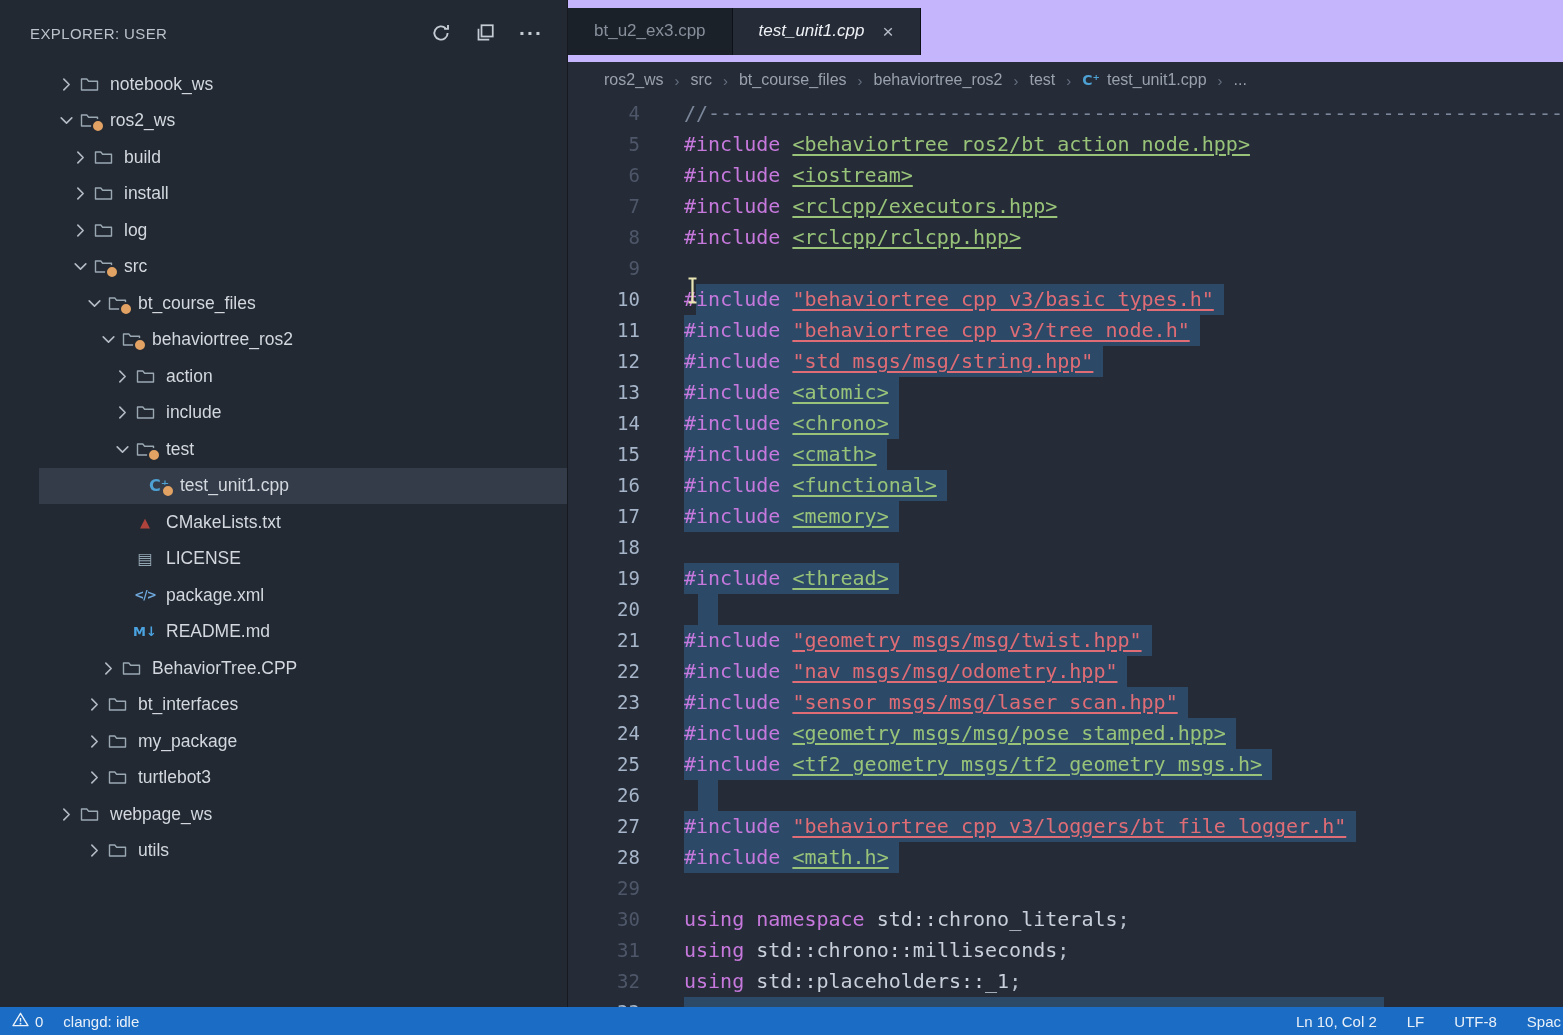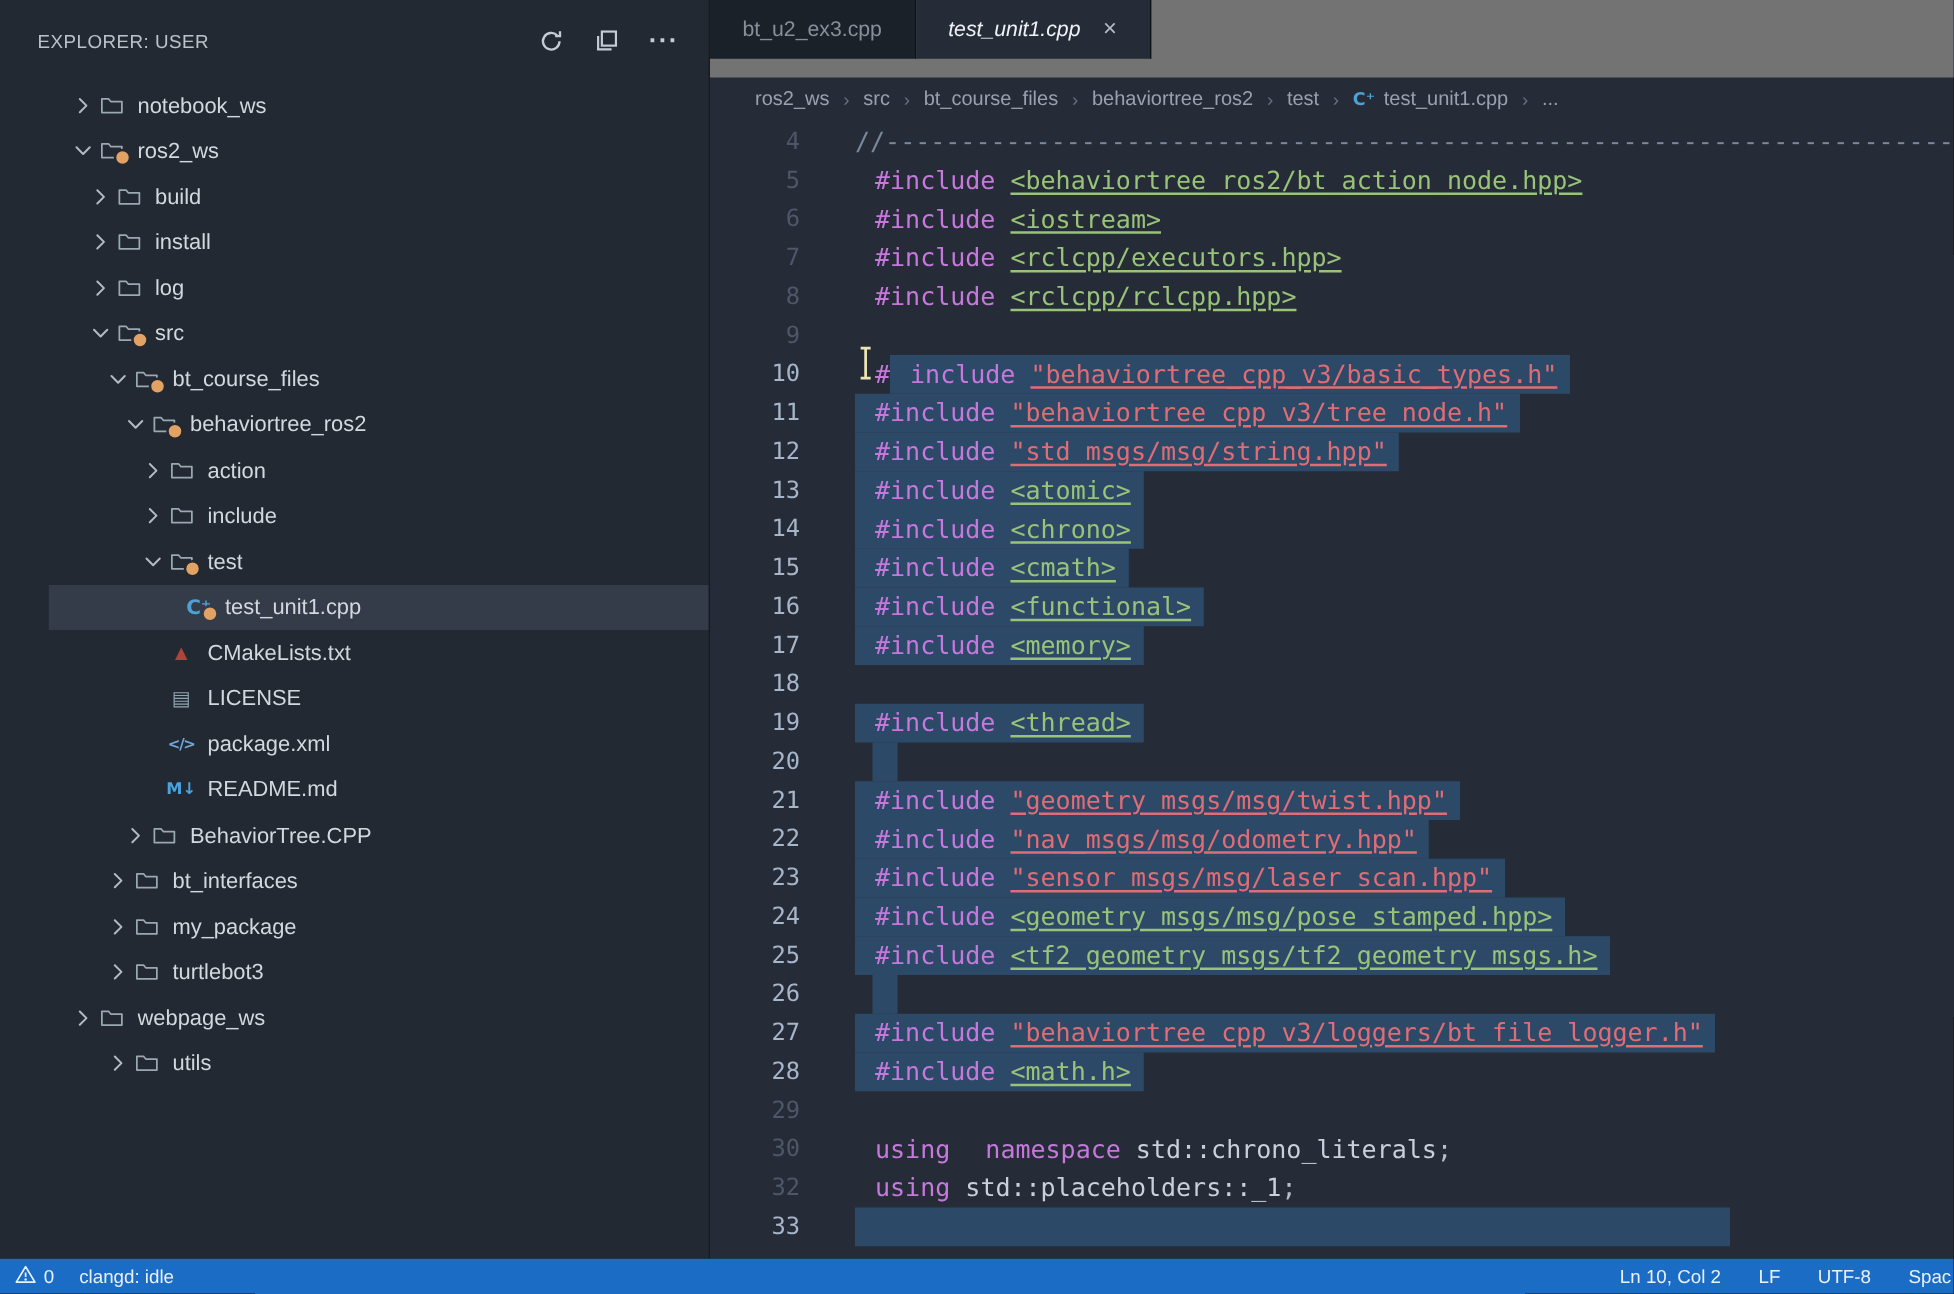--- a/index.html
+++ b/index.html
@@ -34,21 +34,21 @@
   .fic{font-family:"DejaVu Sans",sans-serif;font-weight:bold;line-height:1;}
   .fic.cpp{color:#4ea1d3;font-size:16px;}
   .fic.cmake{color:#b0433c;font-size:13px;}
   .fic.license{color:#8fa3b0;font-weight:normal;font-size:16px;}
   .fic.xml{color:#6fa8dc;font-size:12px;letter-spacing:-1px;}
   .fic.md{color:#4aa3e0;font-size:13px;}
   .fic.small{font-size:14px;margin-right:7px;}
 
   
   .editor-area{flex:1;min-width:0;display:flex;flex-direction:column;background:#262c37;}
-  .tabbar{height:62px;flex:none;background:#737373;display:flex;align-items:flex-start;}
+  .tabbar{height:62px;flex:none;background:#c4b5fd;display:flex;align-items:center;}
   .tab{height:47px;display:flex;align-items:center;padding:0 26px;font-size:17px;
        background:#1b2129;color:#878f9b;border-right:1px solid #0d1016;cursor:pointer;}
   .tab.active{background:#262c37;color:#eef1f5;font-style:italic;}
   .tclose{margin-left:18px;font-style:normal;color:#b6bdc8;font-size:19px;line-height:1;}
 
   .breadcrumb{height:36px;flex:none;display:flex;align-items:center;padding-left:36px;
               font-size:16px;color:#99a1ae;gap:11px;white-space:nowrap;}
   .bsep{color:#667082;font-size:15px;}
   .bitem{display:flex;align-items:center;cursor:pointer;}
 
@@ -58,21 +58,21 @@
   .cline{display:flex;height:31px;line-height:31px;white-space:pre;}
   .gut{width:72px;flex:none;text-align:right;color:#4e5769;font-size:19px;}
   .gut.on{color:#a6b5c9;}
   .ltext{margin-left:44px;line-height:31px;}
   .sel{display:inline-block;height:31px;line-height:31px;background:#2c4a68;
        padding-right:10px;vertical-align:top;}
   .sel.stub{width:20px;margin-left:14px;padding:0;}
   .sel.wide{width:700px;padding:0;}
   .tk-p{color:#b6bfcc;}
   .tk-w{color:#c8d0dc;}
-  .tk-k{color:#c678dd;margin-left:16px;}
+  .tk-k{color:#c678dd;}
   .tk-g{color:#98c379;text-decoration:underline;text-underline-offset:3px;}
   .tk-s{color:#e06c75;text-decoration:underline;text-underline-offset:3px;}
   .tk-c{color:#7b879a;}
 
   .ibeam{position:absolute;left:117px;top:178px;z-index:40;}
 
   
   .statusbar{position:absolute;left:0;bottom:0;width:1563px;height:28px;background:#1a6cc4;
              color:#eaf0f8;display:flex;align-items:center;font-size:15px;
              padding:0 2px 0 12px;box-sizing:border-box;}
@@ -455,20 +455,21 @@
           <div class="cline"><span class="gut on">21</span><span class="ltext"><span class="sel"><span class="tk-k">#include</span><span class="tk-p"> </span><span class="tk-s">"geometry_msgs/msg/twist.hpp"</span></span></span></div>
           <div class="cline"><span class="gut on">22</span><span class="ltext"><span class="sel"><span class="tk-k">#include</span><span class="tk-p"> </span><span class="tk-s">"nav_msgs/msg/odometry.hpp"</span></span></span></div>
           <div class="cline"><span class="gut on">23</span><span class="ltext"><span class="sel"><span class="tk-k">#include</span><span class="tk-p"> </span><span class="tk-s">"sensor_msgs/msg/laser_scan.hpp"</span></span></span></div>
           <div class="cline"><span class="gut on">24</span><span class="ltext"><span class="sel"><span class="tk-k">#include</span><span class="tk-p"> </span><span class="tk-g">&lt;geometry_msgs/msg/pose_stamped.hpp&gt;</span></span></span></div>
           <div class="cline"><span class="gut on">25</span><span class="ltext"><span class="sel"><span class="tk-k">#include</span><span class="tk-p"> </span><span class="tk-g">&lt;tf2_geometry_msgs/tf2_geometry_msgs.h&gt;</span></span></span></div>
           <div class="cline"><span class="gut on">26</span><span class="ltext"><span class="sel stub"></span></span></div>
           <div class="cline"><span class="gut on">27</span><span class="ltext"><span class="sel"><span class="tk-k">#include</span><span class="tk-p"> </span><span class="tk-s">"behaviortree_cpp_v3/loggers/bt_file_logger.h"</span></span></span></div>
           <div class="cline"><span class="gut on">28</span><span class="ltext"><span class="sel"><span class="tk-k">#include</span><span class="tk-p"> </span><span class="tk-g">&lt;math.h&gt;</span></span></span></div>
           <div class="cline"><span class="gut">29</span><span class="ltext"><span></span></span></div>
           <div class="cline"><span class="gut">30</span><span class="ltext"><span><span class="tk-k">using</span><span class="tk-p"> </span><span class="tk-k">namespace</span><span class="tk-w"> std::chrono_literals</span><span class="tk-p">;</span></span></span></div>
+          <div class="cline"><span class="gut">31</span><span class="ltext"><span><span class="tk-k">using</span><span class="tk-w"> std::chrono::milliseconds</span><span class="tk-p">;</span></span></span></div>
           <div class="cline"><span class="gut">32</span><span class="ltext"><span><span class="tk-k">using</span><span class="tk-w"> std::placeholders::_1</span><span class="tk-p">;</span></span></span></div>
           <div class="cline"><span class="gut on">33</span><span class="ltext"><span class="sel wide"></span></span></div>
         </div>
       <div class="ibeam">
         <svg width="15" height="29" viewBox="0 0 15 29">
             <path d="M3.5 2.5h8M3.5 26.5h8M7.5 2.5v24" fill="none" stroke="#e9e6b4" stroke-width="2.2"></path>
           </svg>
       </div>
     </div>
   </main>

